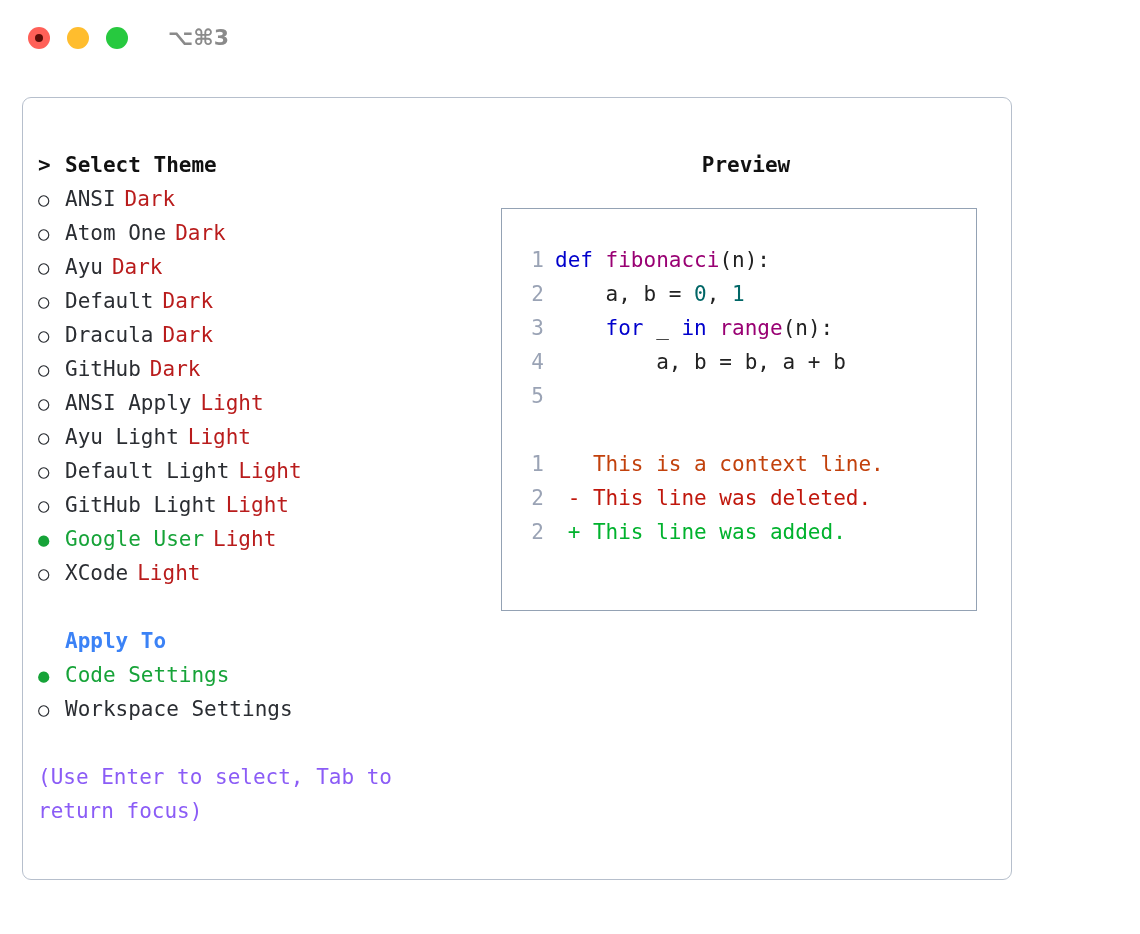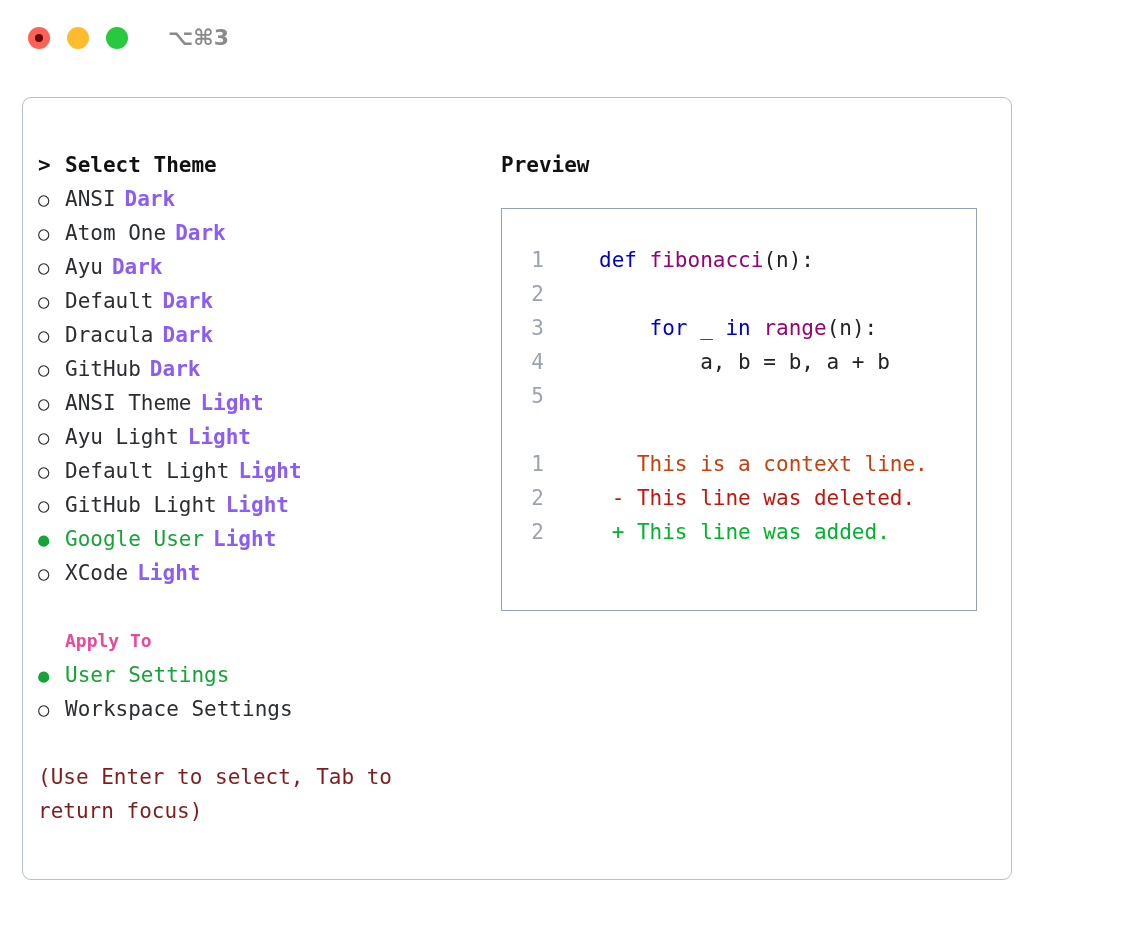--- a/index.html
+++ b/index.html
@@ -124,58 +124,58 @@
     flex: none;
     font-size: 19px;
     color: #2a2d32;
   }
   .marker.selected {
     color: #16a338;
   }
   .opt-label { color: #2a2d32; }
   .option-row.is-selected .opt-label { color: #16a338; }
   .opt-variant {
-    color: #8b5cf6;
+    color: #b91c1c;
     margin-left: 9px;
-    font-weight: bold;
   }
 
   .group-spacer { height: 34px; }
 
   .subsection-heading {
-    font-size: 18px;
-    font-weight: 700;
-    color: #ec4899;
+    font-size: 21px;
+    font-weight: 700;
+    color: #3b82f6;
     line-height: 34px;
     padding-left: 27px;
     white-space: nowrap;
   }
 
   #hint-block {
     margin-top: 34px;
     font-size: 21px;
     line-height: 34px;
-    color: #7f1d1d;
+    color: #8b5cf6;
     width: 410px;
   }
 
   
   #preview-column {
     position: absolute;
     left: 478px;
     top: 50px;
     width: 490px;
   }
   #preview-title {
     font-size: 21px;
     font-weight: 700;
     color: #111111;
     line-height: 34px;
     margin-bottom: 26px;
     white-space: nowrap;
+    text-align: center;
   }
   #preview-box {
     width: 476px;
     height: 403px;
     border: 1.5px solid #94a2b4;
     box-sizing: border-box;
     background: #ffffff;
     padding: 34px 0 0 12px;
   }
 
@@ -187,21 +187,21 @@
     white-space: pre;
   }
   .lineno {
     display: inline-block;
     width: 30px;
     text-align: right;
     color: #9aa3b5;
     flex: none;
     margin-right: 11px;
   }
-  .code-text { white-space: pre; margin-left: 44px; }
+  .code-text { white-space: pre; }
 
   .tok-kw   { color: #0000cc; }
   .tok-fn   { color: #990073; }
   .tok-num  { color: #006666; }
   .tok-pl   { color: #222222; }
 
   .blank-line { height: 34px; }
 
   .diff-ctx  { color: #c2410c; }
   .diff-del  { color: #c0170c; }
@@ -256,21 +256,21 @@
             <span class="opt-label">Dracula</span>
             <span class="opt-variant">Dark</span>
           </div>
           <div class="option-row">
             <span class="marker">○</span>
             <span class="opt-label">GitHub</span>
             <span class="opt-variant">Dark</span>
           </div>
           <div class="option-row">
             <span class="marker">○</span>
-            <span class="opt-label">ANSI Theme</span>
+            <span class="opt-label">ANSI Apply</span>
             <span class="opt-variant">Light</span>
           </div>
           <div class="option-row">
             <span class="marker">○</span>
             <span class="opt-label">Ayu Light</span>
             <span class="opt-variant">Light</span>
           </div>
           <div class="option-row">
             <span class="marker">○</span>
             <span class="opt-label">Default Light</span>
@@ -293,42 +293,42 @@
           </div>
         </div>
 
       <div class="group-spacer"></div>
 
       <div class="subsection-heading">Apply To</div>
 
       <div id="apply-list">
           <div class="option-row is-selected">
             <span class="marker selected">●</span>
-            <span class="opt-label">User Settings</span>
+            <span class="opt-label">Code Settings</span>
           </div>
           <div class="option-row">
             <span class="marker">○</span>
             <span class="opt-label">Workspace Settings</span>
           </div>
         </div>
 
       <div id="hint-block">
         <div>(Use Enter to select, Tab to</div>
         <div>return focus)</div>
       </div>
 
     </div>
 
     <div id="preview-column">
       <div id="preview-title">Preview</div>
 
       <div id="preview-box">
         <div id="code-block">
             <div class="code-line"><span class="lineno">1</span><span class="code-text"><span class="tok-kw">def </span><span class="tok-fn">fibonacci</span><span class="tok-pl">(n):</span></span></div>
-            <div class="code-line"><span class="lineno">2</span></div>
+            <div class="code-line"><span class="lineno">2</span><span class="code-text"><span class="tok-pl">    a, b = </span><span class="tok-num">0</span><span class="tok-pl">, </span><span class="tok-num">1</span></span></div>
             <div class="code-line"><span class="lineno">3</span><span class="code-text"><span class="tok-pl">    </span><span class="tok-kw">for</span><span class="tok-pl"> _ </span><span class="tok-kw">in</span><span class="tok-pl"> </span><span class="tok-fn">range</span><span class="tok-pl">(n):</span></span></div>
             <div class="code-line"><span class="lineno">4</span><span class="code-text"><span class="tok-pl">        a, b = b, a + b</span></span></div>
             <div class="code-line"><span class="lineno">5</span></div>
           </div>
         <div class="blank-line"></div>
         <div id="diff-block">
             <div class="code-line"><span class="lineno">1</span><span class="code-text diff-ctx">   This is a context line.</span></div>
             <div class="code-line"><span class="lineno">2</span><span class="code-text diff-del"> - This line was deleted.</span></div>
             <div class="code-line"><span class="lineno">2</span><span class="code-text diff-add"> + This line was added.</span></div>
           </div>

